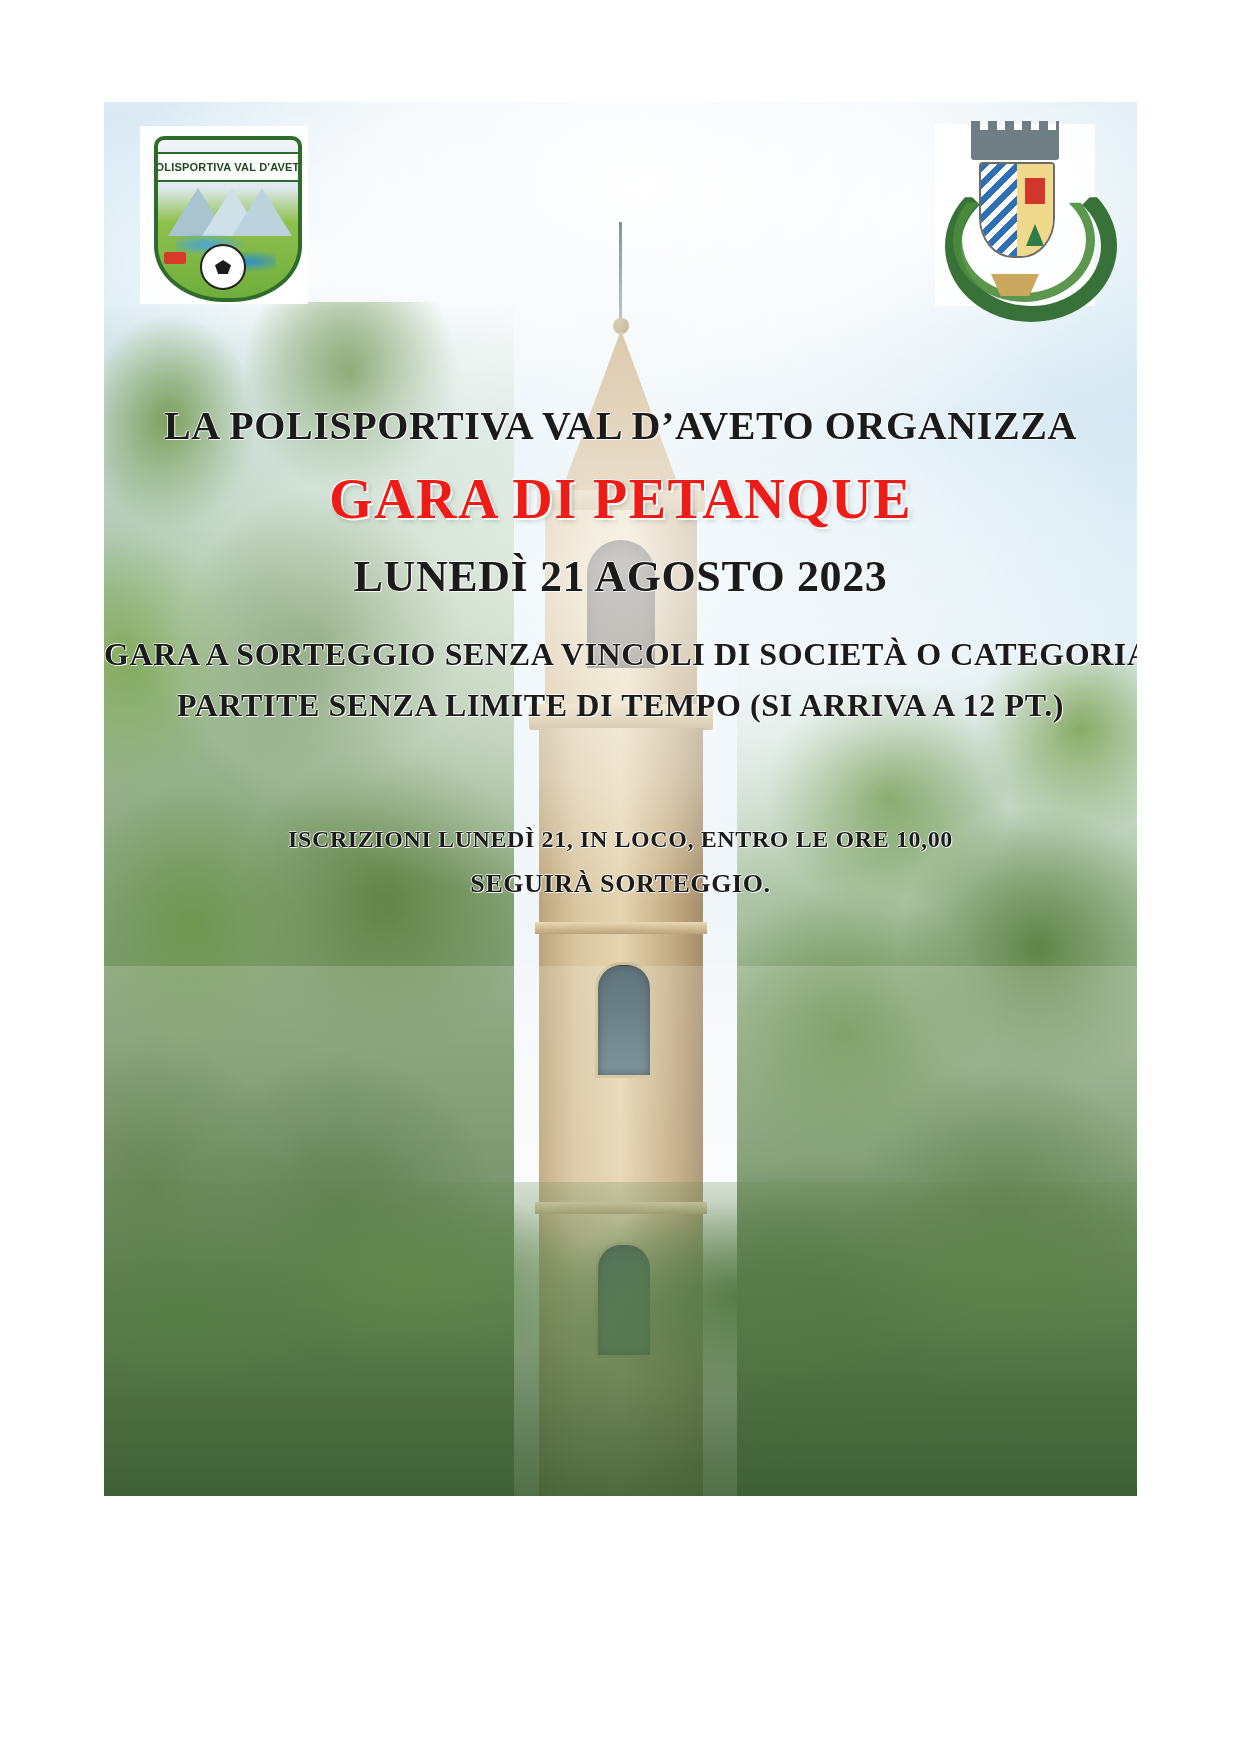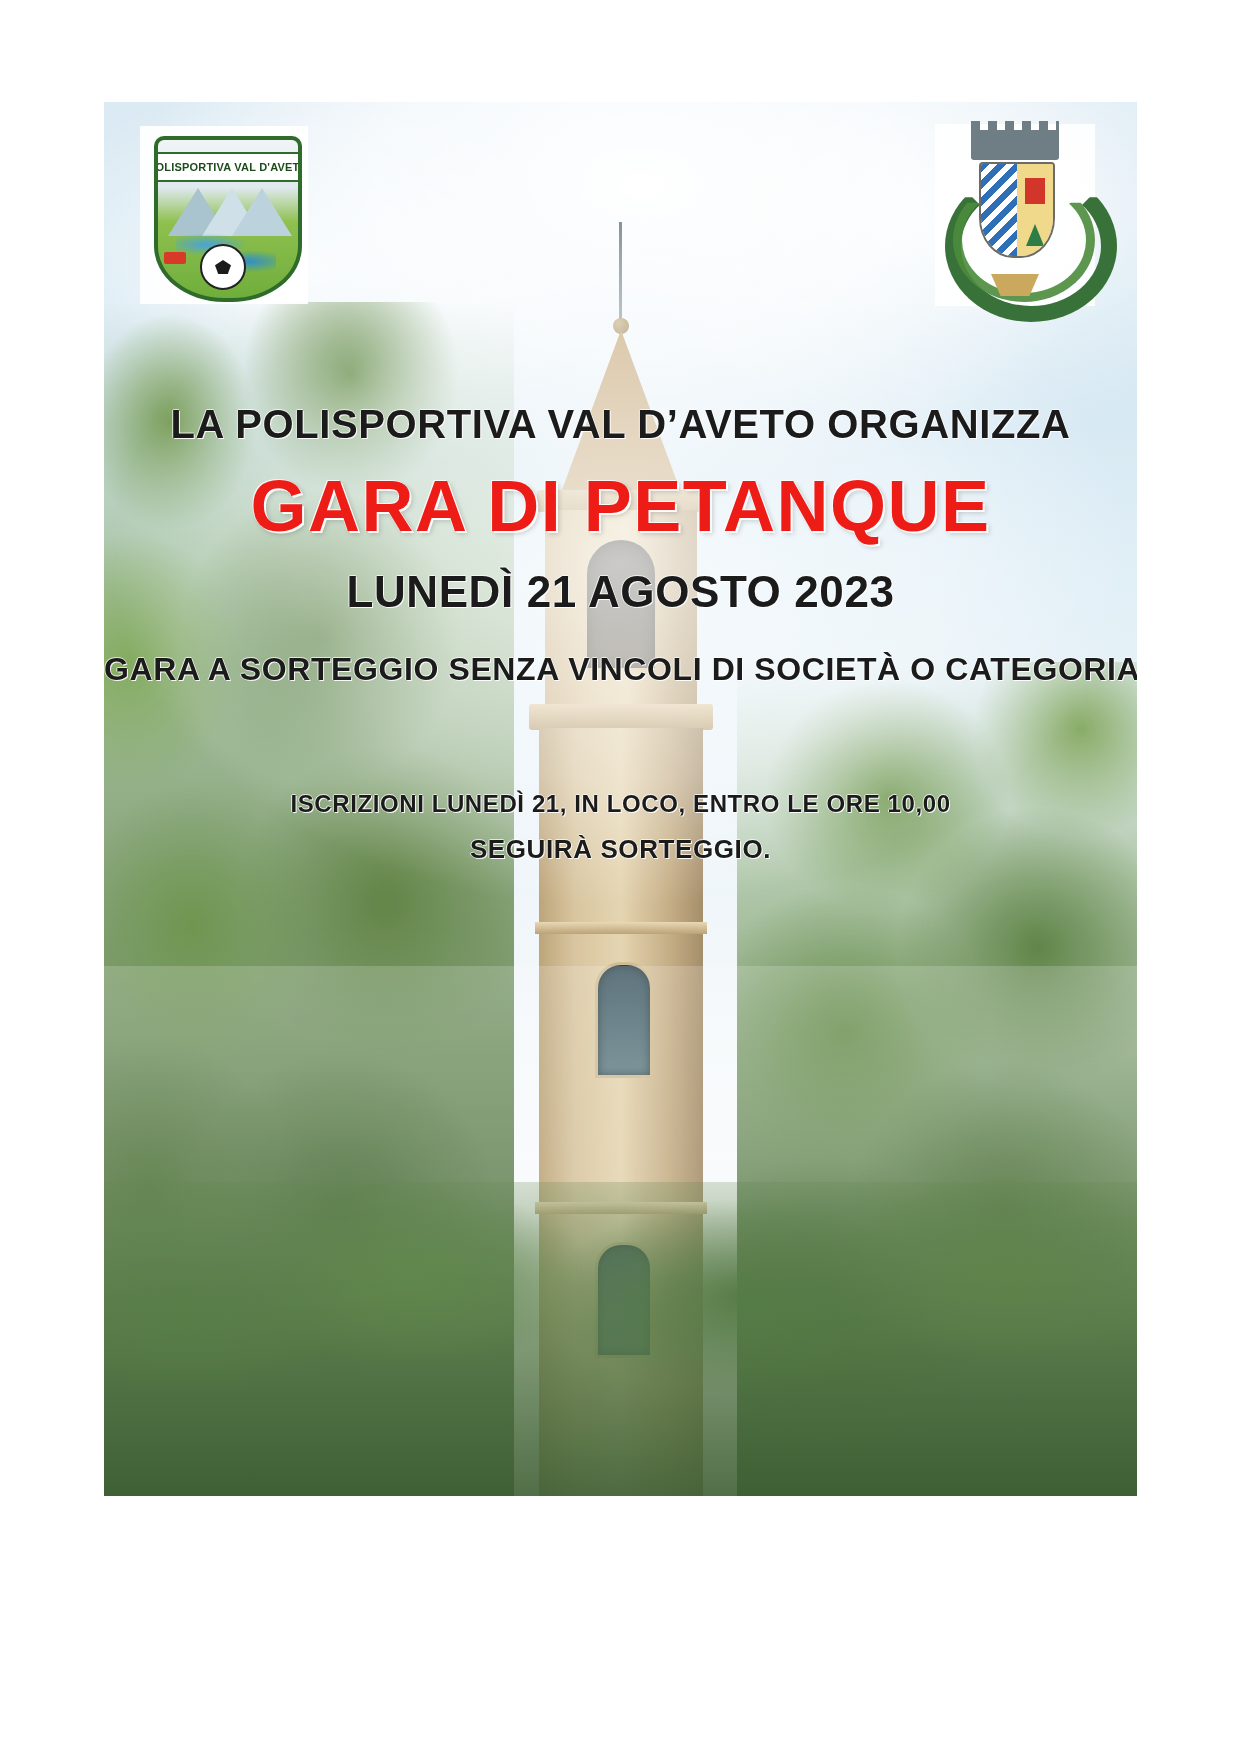--- a/index.html
+++ b/index.html
@@ -417,38 +417,38 @@
   
   .text-block {
     position: absolute;
     left: 0;
     right: 0;
     top: 300px;
     text-align: center;
     z-index: 6;
   }
   .line {
-    font-family: Liberation Sans, sans-serif;
+    font-family: Liberation Serif, serif;
     font-weight: bold;
     color: #1b1b1b;
     letter-spacing: 0.6px;
     text-transform: uppercase;
     font-variant: small-caps;
     text-shadow:
       1px 1px 0 rgba(255,255,255,0.9),
       -1px 0 0 rgba(255,255,255,0.7),
       0 -1px 0 rgba(255,255,255,0.7);
     white-space: nowrap;
   }
   .l-org {
     font-size: 40px;
     margin-bottom: 18px;
   }
   .l-title {
-    font-size: 72px;
+    font-size: 56px;
     color: #ee1c16;
     letter-spacing: 1.5px;
     margin-bottom: 20px;
     text-shadow:
       2px 2px 0 rgba(255,255,255,0.95),
       -1px -1px 0 rgba(255,255,255,0.8),
       3px 3px 5px rgba(0,0,0,0.18);
   }
   .l-date {
     font-size: 44px;
@@ -517,18 +517,19 @@
       <div class="crest-q q2"></div>
     </div>
     <div class="ribbon"></div>
   </div>
 
   <div class="text-block">
     <div class="line l-org">La Polisportiva Val d’Aveto organizza</div>
     <div class="line l-title">Gara di Petanque</div>
     <div class="line l-date">Lunedì 21 Agosto 2023</div>
     <div class="line l-rule1">Gara a sorteggio senza vincoli di società o categoria</div>
+    <div class="line l-rule2">Partite senza limite di tempo (si arriva a 12 pt.)</div>
     <div class="spacer"></div>
     <div class="line l-sub1">Iscrizioni lunedì 21, in loco, entro le ore 10,00</div>
     <div class="line l-sub2">Seguirà sorteggio.</div>
   </div>
 
 </div>
 
 </body></html>

